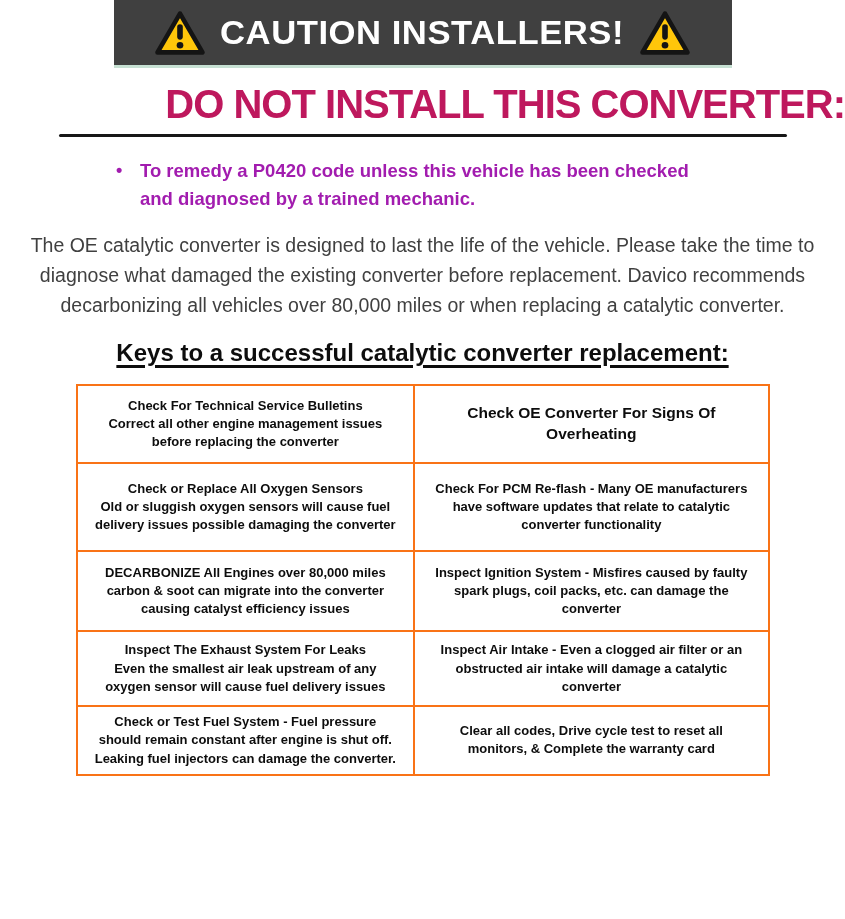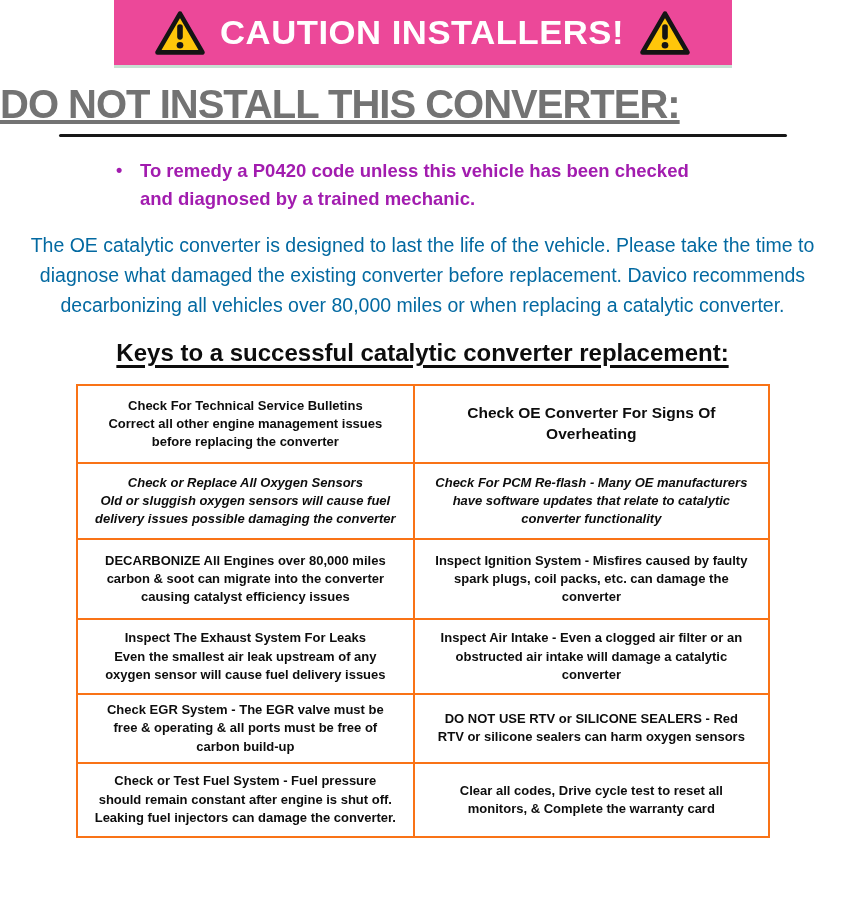--- a/index.html
+++ b/index.html
@@ -31,27 +31,26 @@
     font-weight: 800;
     letter-spacing: 0.5px;
     white-space: nowrap;
     transform: scaleX(1.02);
   }
   .warn-icon { width: 52px; height: 46px; display: block; }
 
   
   .headline {
     margin-top: 17px;
-    text-align: left;
+    text-align: right;
     font-size: 40px;
     font-weight: 800;
     letter-spacing: -1px;
-    color: #737373;
+    color: #be185d;
     white-space: nowrap;
-    text-decoration: underline;
   }
   .divider {
     width: 728px;
     height: 3px;
     background: #171717;
     margin: 7px auto 0 auto;
     border-radius: 2px;
   }
 
   
@@ -78,21 +77,21 @@
   }
 
   
   .intro {
     margin: 17px auto 0 auto;
     width: 834px;
     text-align: center;
     font-size: 19.5px;
     font-weight: 400;
     line-height: 1.55;
-    color: #0369a1;
+    color: #404040;
   }
 
   
   .keys-heading {
     margin-top: 19px;
     text-align: center;
     font-size: 24px;
     font-weight: 800;
     color: #0d0d0d;
     text-decoration: underline;
@@ -115,32 +114,32 @@
     text-align: center;
     vertical-align: middle;
     font-size: 13px;
     font-weight: 700;
     line-height: 1.4;
     color: #0d0d0d;
     white-space: pre-line;
   }
   .keys-table td.big { font-size: 15.5px; line-height: 1.35; border-radius: 20px; }
   .keys-table tr:nth-child(1) { height: 78px; }
-  .keys-table tr:nth-child(2) { height: 76px; font-style: italic; }
+  .keys-table tr:nth-child(2) { height: 88px; }
   .keys-table tr:nth-child(3) { height: 80px; }
   .keys-table tr:nth-child(4) { height: 75px; }
   .keys-table tr:nth-child(5) { height: 68px; }
   .keys-table tr:nth-child(6) { height: 74px; }
 </style>
 </head>
 <body>
 
 <div class="page">
 
-  <div class="banner" style="background-color: #ec4899;">
+  <div class="banner" style="background-color: #404040;">
     <svg class="warn-icon" viewBox="0 0 100 90" aria-hidden="true">
       <path d="M50 7 L94 83 L6 83 Z" fill="#FFC60A" stroke="#141414" stroke-width="9" stroke-linejoin="round" style="fill: rgb(255, 198, 10);"></path>
       <rect x="44.5" y="28" width="11" height="30" rx="5.5" fill="#141414"></rect>
       <circle cx="50" cy="69" r="6.5" fill="#141414"></circle>
     </svg>
     <span class="banner-text">CAUTION INSTALLERS!</span>
     <svg class="warn-icon" viewBox="0 0 100 90" aria-hidden="true">
       <path d="M50 7 L94 83 L6 83 Z" fill="#FFC60A" stroke="#141414" stroke-width="9" stroke-linejoin="round" style="fill: rgb(255, 198, 10);"></path>
       <rect x="44.5" y="28" width="11" height="30" rx="5.5" fill="#141414"></rect>
       <circle cx="50" cy="69" r="6.5" fill="#141414"></circle>
@@ -177,23 +176,19 @@
       <tr>
         <td>DECARBONIZE All Engines over 80,000 miles carbon &amp; soot can migrate into the converter causing catalyst efficiency issues</td>
         <td>Inspect Ignition System - Misfires caused by faulty spark plugs, coil packs, etc. can damage the converter</td>
       </tr>
       <tr>
         <td>Inspect The Exhaust System For Leaks
 Even the smallest air leak upstream of any oxygen sensor will cause fuel delivery issues</td>
         <td>Inspect Air Intake - Even a clogged air filter or an obstructed air intake will damage a catalytic converter</td>
       </tr>
       <tr>
-        <td>Check EGR System - The EGR valve must be free &amp; operating &amp; all ports must be free of carbon build-up</td>
-        <td>DO NOT USE RTV or SILICONE SEALERS - Red RTV or silicone sealers can harm oxygen sensors</td>
-      </tr>
-      <tr>
         <td>Check or Test Fuel System - Fuel pressure should remain constant after engine is shut off.  Leaking fuel injectors can damage the converter.</td>
         <td>Clear all codes,  Drive cycle test to reset all monitors, &amp; Complete the warranty card</td>
       </tr>
     </tbody>
   </table>
 
 </div>
 
 </body></html>

